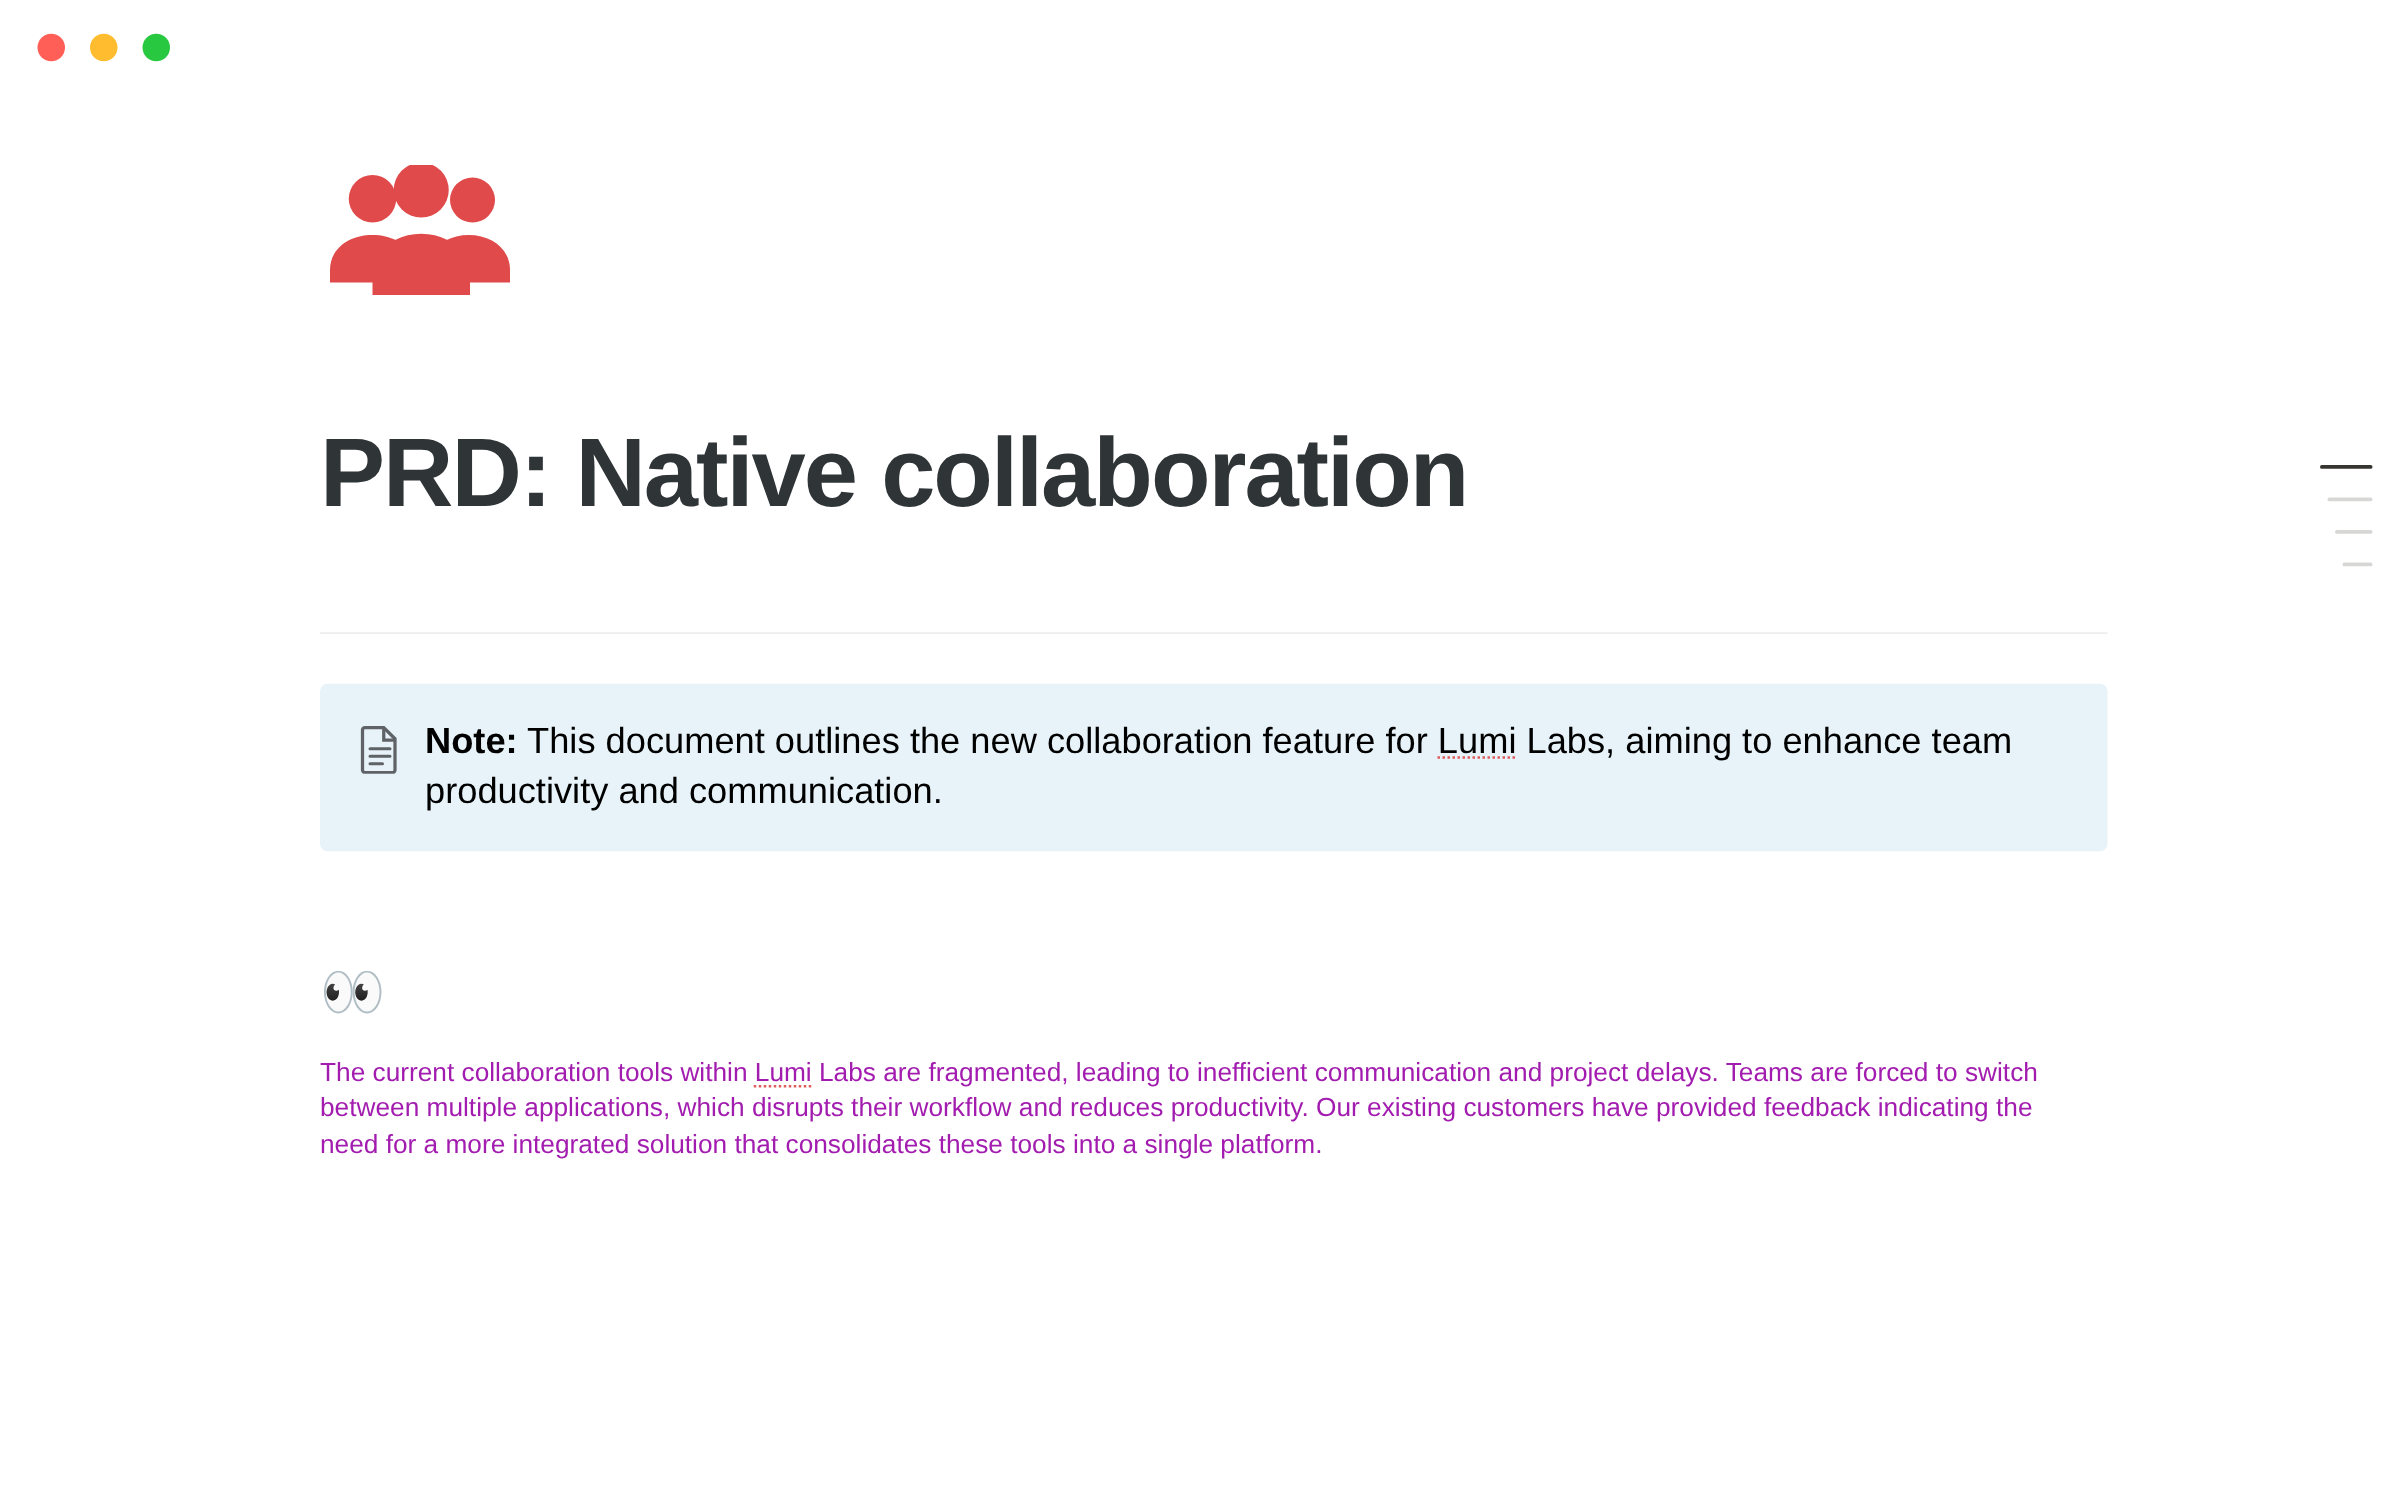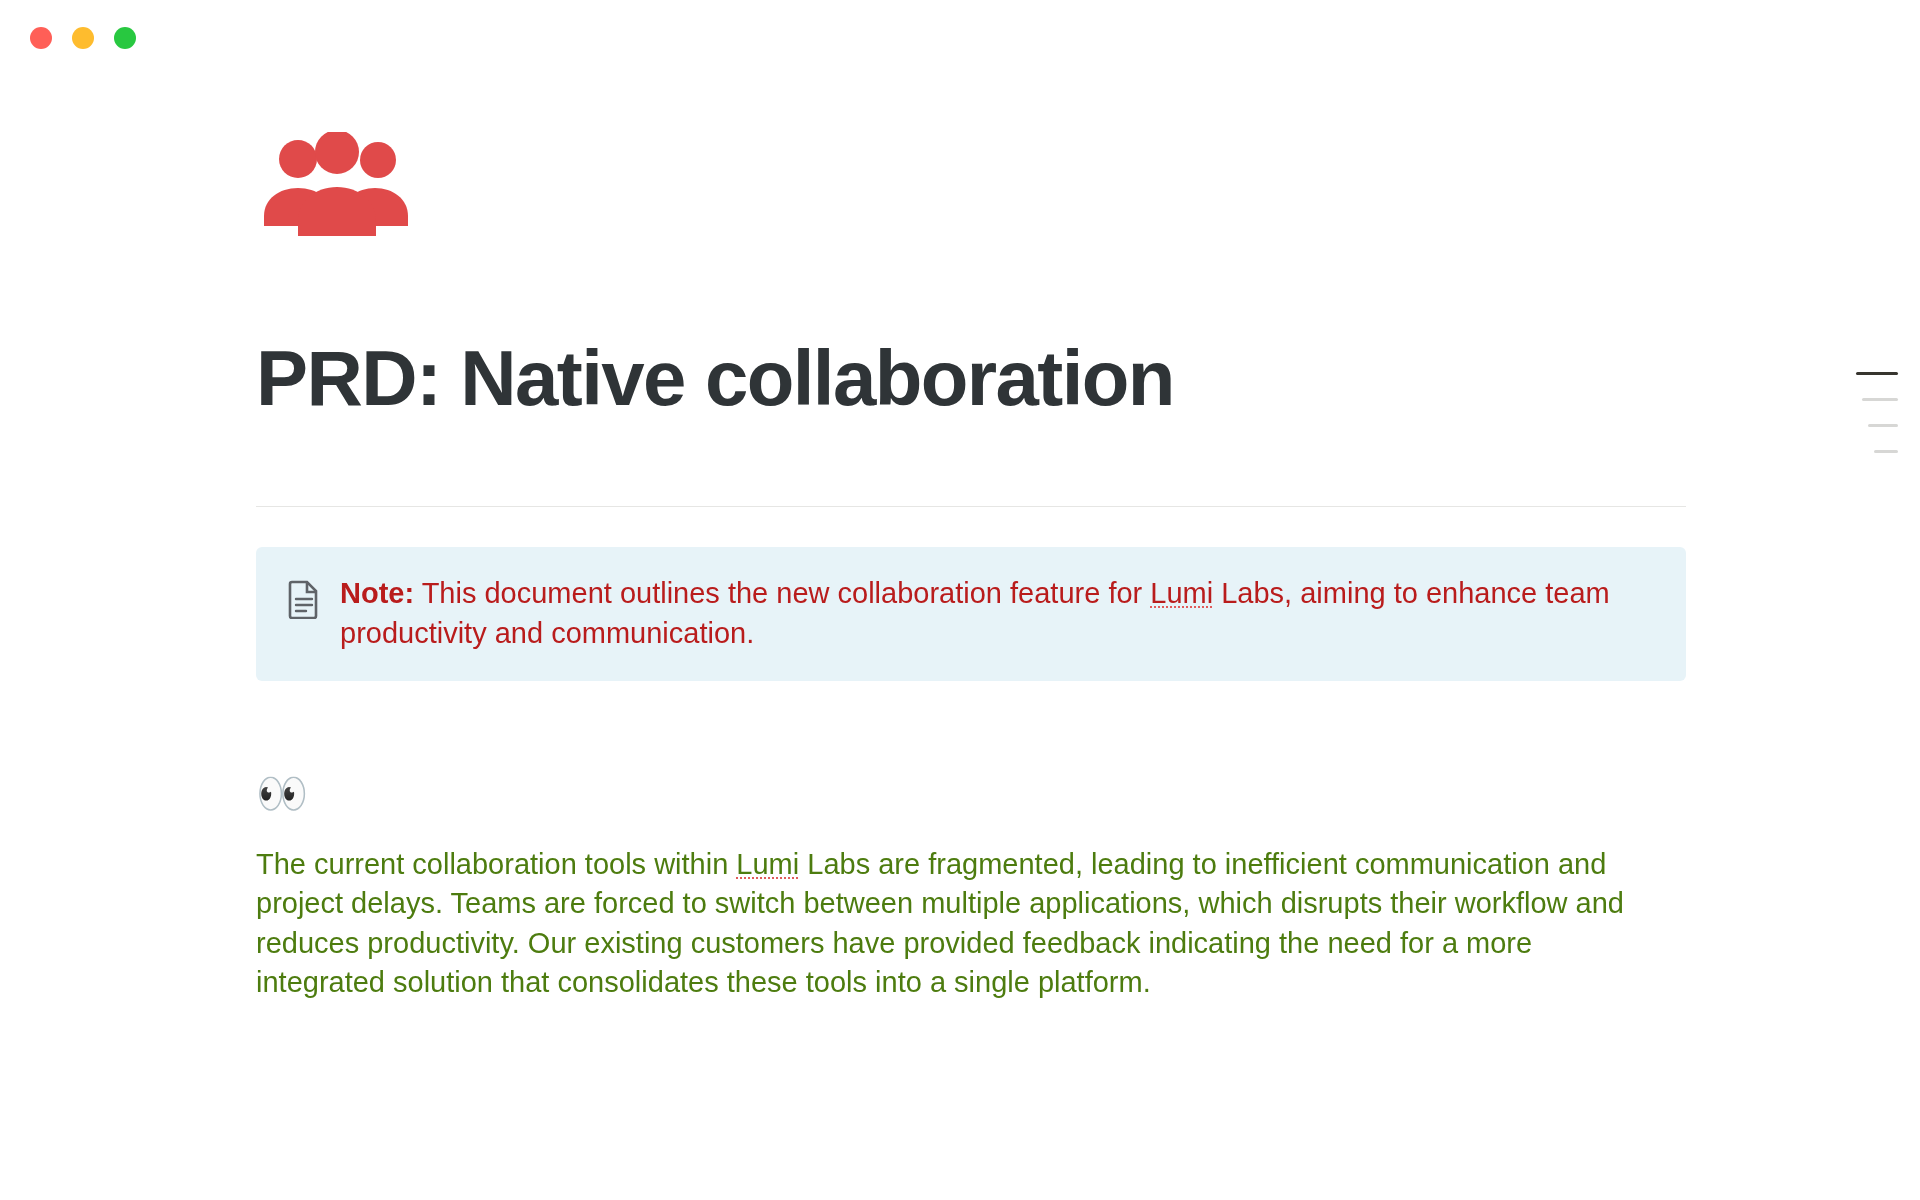--- a/index.html
+++ b/index.html
@@ -93,21 +93,21 @@
   .callout-icon {
     flex: 0 0 auto;
     width: 36px;
     height: 40px;
     margin-right: 18px;
     margin-top: 6px;
   }
   .callout-text {
     font-size: 29px;
     line-height: 1.38;
-    color: #b91c1c;
+    color: #000000;
   }
   .callout-text b { font-weight: bold; }
 
   
   .section-heading {
     margin: 0;
     padding-top: 92px;
     font-size: 47px;
     line-height: 1.2;
     font-weight: bold;
@@ -119,23 +119,23 @@
   .section-emoji {
     font-size: 42px;
     margin-right: 16px;
     line-height: 1;
     display: inline-block;
   }
 
   .paragraph {
     margin: 0;
     padding-top: 30px;
-    font-size: 29px;
+    font-size: 21px;
     line-height: 1.36;
-    color: #4d7c0f;
+    color: #a21caf;
     width: 1400px;
   }
 
   .spell {
     text-decoration: underline;
     text-decoration-style: dotted;
     text-decoration-color: #e05c5c;
     text-decoration-thickness: 2px;
     text-underline-offset: 4px;
   }

